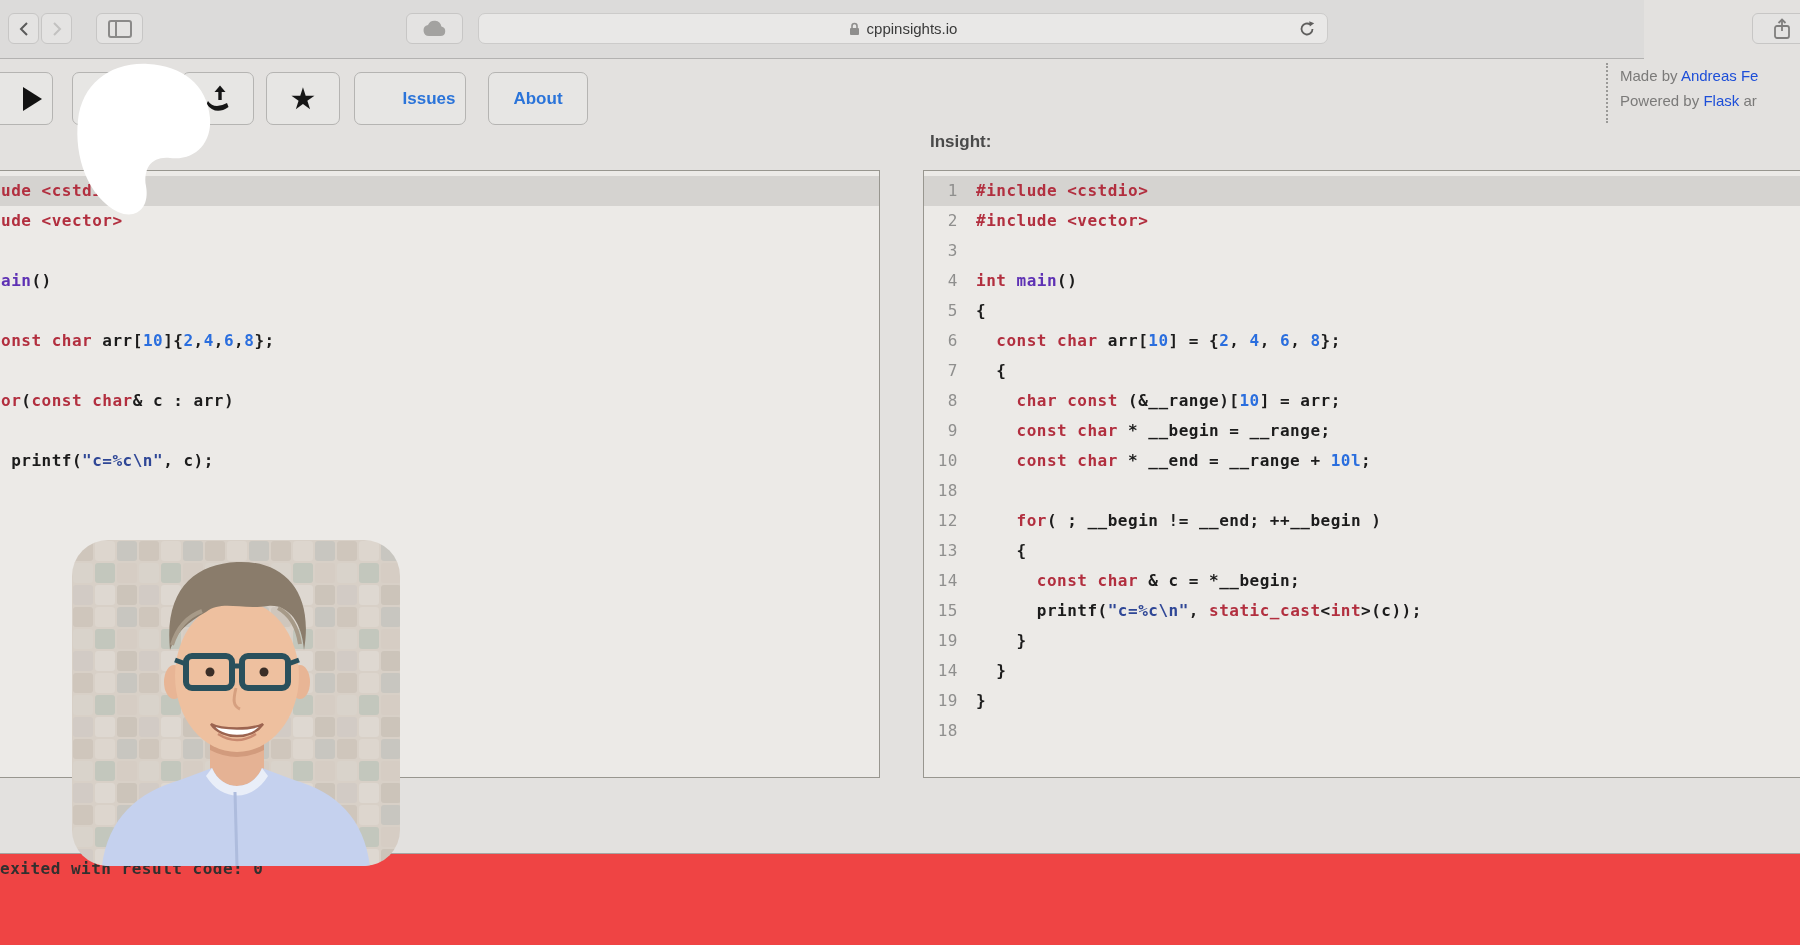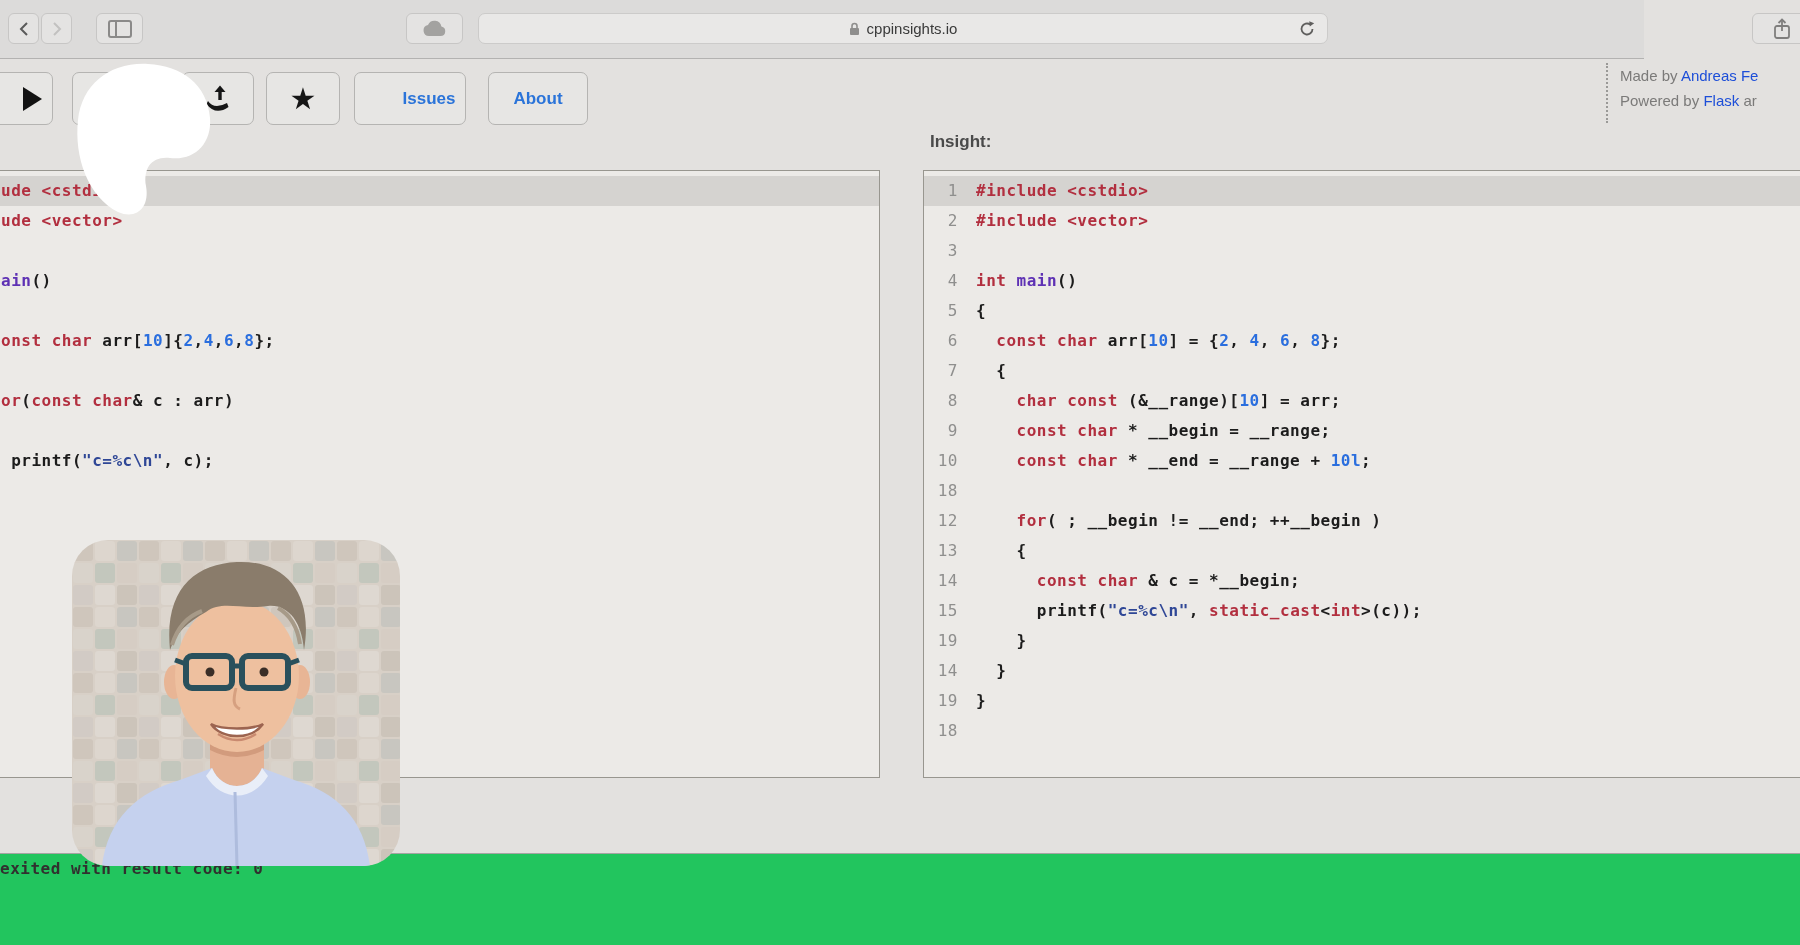--- a/index.html
+++ b/index.html
@@ -47,21 +47,21 @@
   .lnum { display:inline-block; width:34px; margin-right:18px; text-align:right;
     color:#8f8f8e; font-weight:normal; }
   .tok-k { color:#b22f3f; }
   .tok-n { color:#2a6ede; }
   .tok-f { color:#5e31b4; }
   .tok-s { color:#2f4796; }
   .tok-p { color:#1c1c1c; }
 
   
   .console-zone { position:absolute; left:0; top:853px; width:1800px; height:92px;
-    border-top:1px solid #a5a4a2; background:#22c55e; }
+    border-top:1px solid #a5a4a2; background:#ef4444; }
   .console-text { position:absolute; left:0px; top:5px;
     font-family:"DejaVu Sans Mono", monospace; font-size:16px; font-weight:bold;
     color:#31302f; letter-spacing:0.5px; }
 
   
   .blob { position:absolute; left:70px; top:62px; width:150px; height:160px; z-index:60; }
   .photo { position:absolute; left:72px; top:540px; width:328px; height:326px;
     z-index:50; border-radius:36px; overflow:hidden; }
 
   svg { display:block; }

